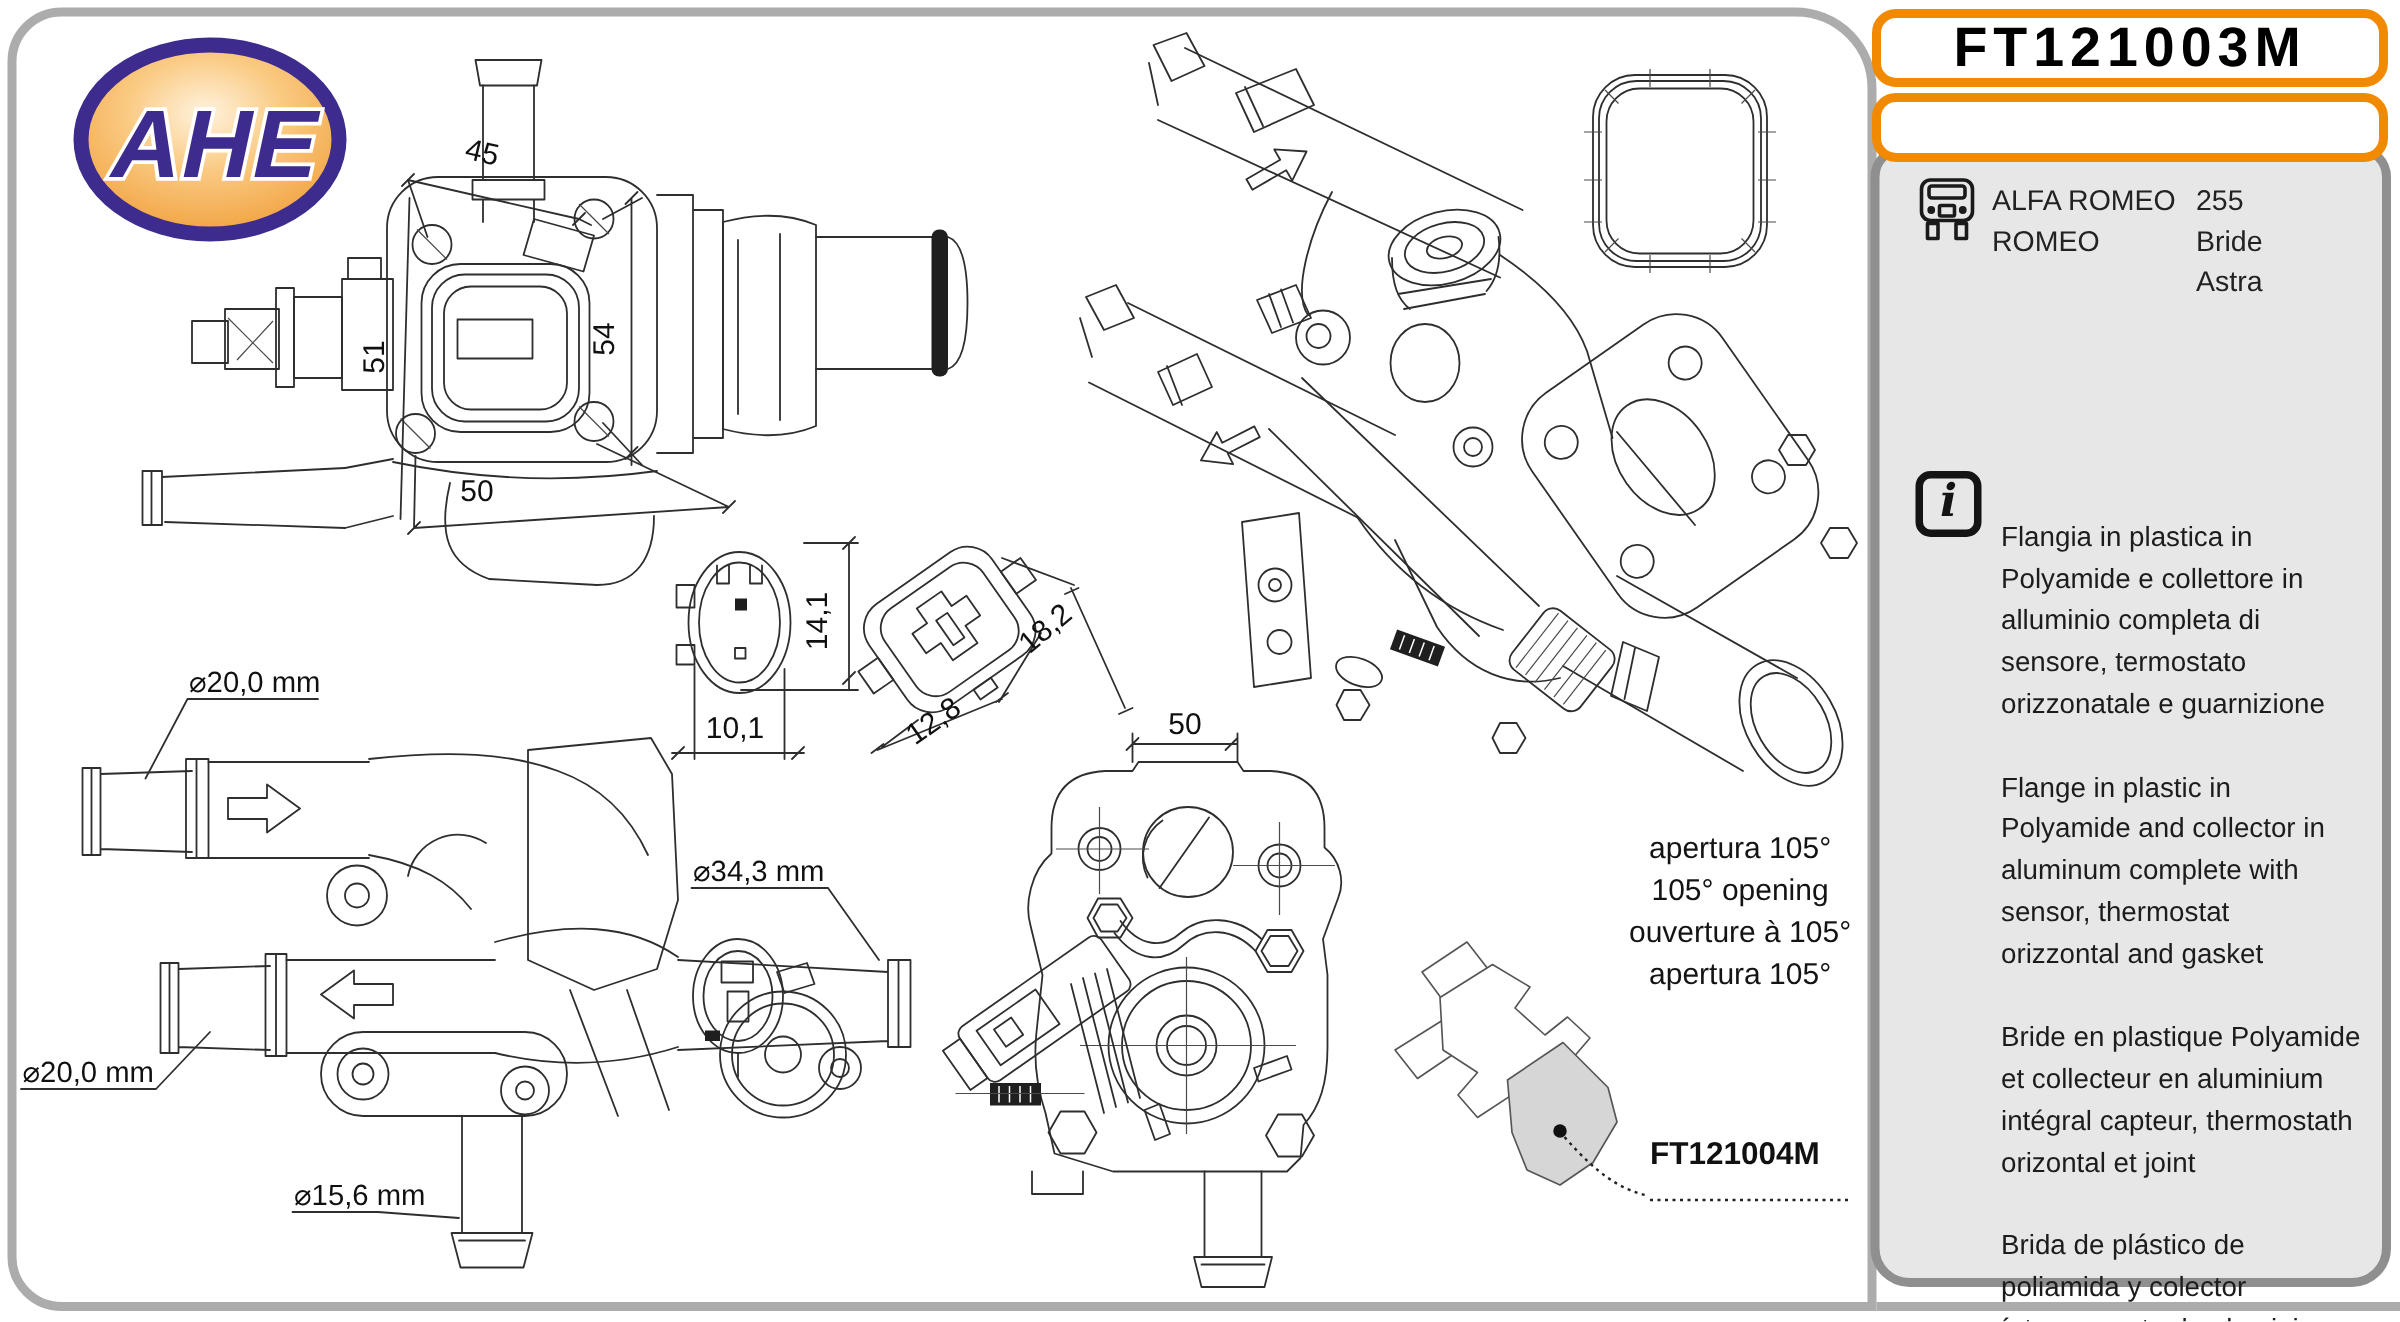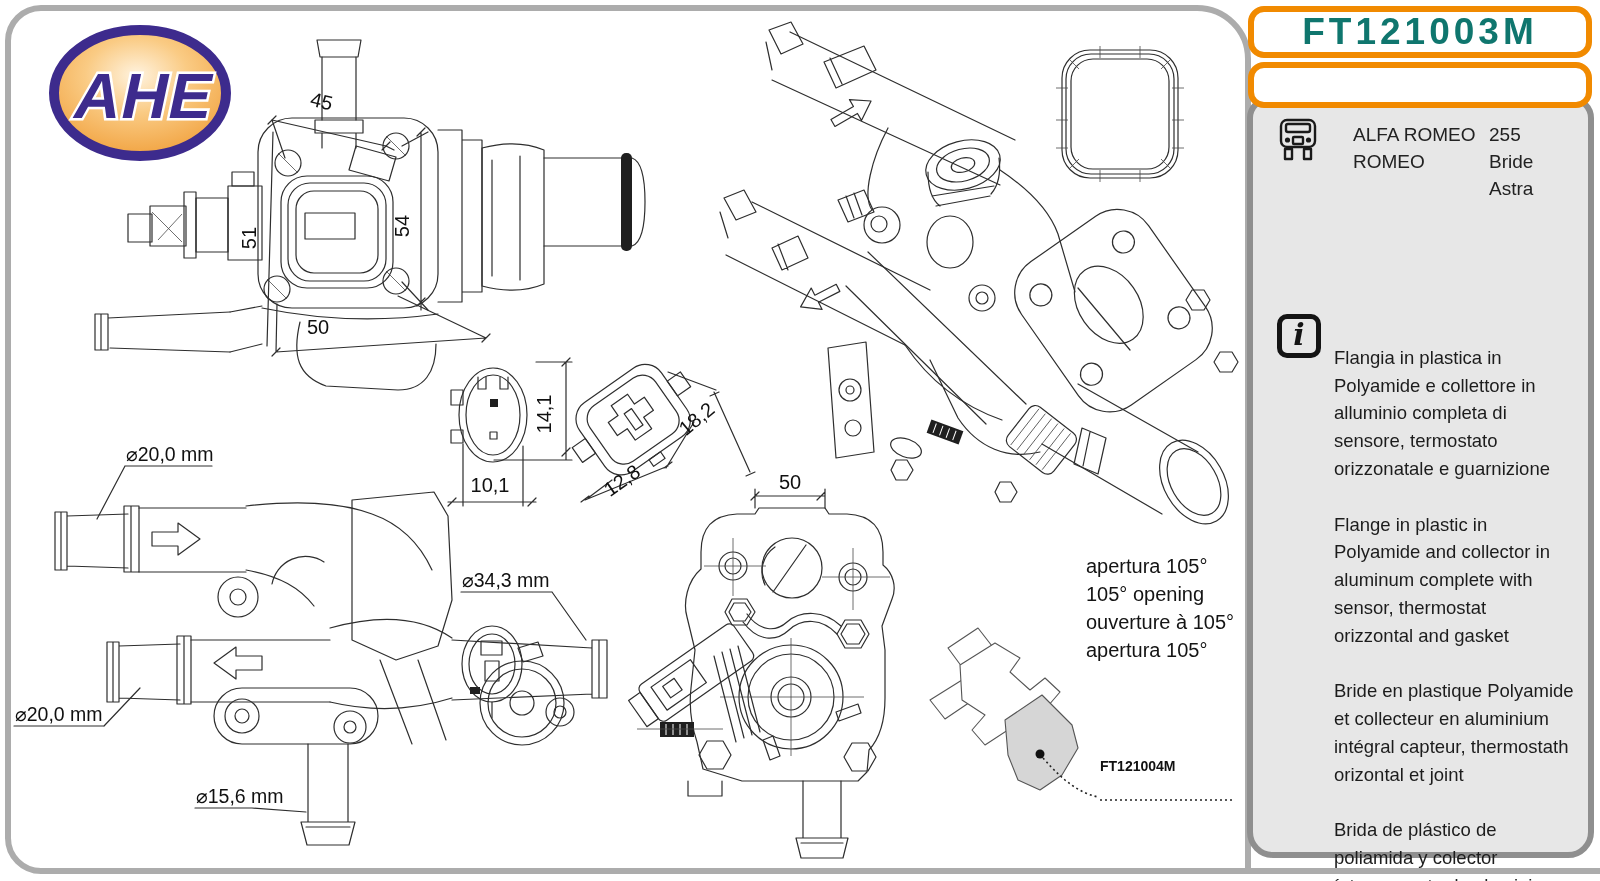--- a/index.html
+++ b/index.html
@@ -9,34 +9,34 @@
   #frame{left:5px;top:5px;width:1246px;height:869px;border:6px solid #ACACAC;
          border-radius:36px 54px 0 36px;box-sizing:border-box;}
   #bottom-strip{left:1251px;top:868px;width:349px;height:6px;background:#ACACAC;}
   
   #panel{left:1247px;top:96px;width:347px;height:762px;background:#E7E7E7;
          border:6px solid #8F8F8F;border-radius:22px 22px 26px 26px;box-sizing:border-box;z-index:1;}
   .obox{left:1248px;width:344px;background:#fff;border:6px solid #F18A00;border-radius:16px;
         box-sizing:border-box;display:flex;align-items:center;justify-content:center;z-index:2;}
   #obox1{top:6px;height:52px;}
   #obox2{top:62px;height:46px;}
-  #part-number{font-size:37px;font-weight:bold;letter-spacing:4px;color:#0f766e;}
+  #part-number{font-size:37px;font-weight:bold;letter-spacing:4px;color:#000000;}
   #apps{left:1328px;top:121px;z-index:3;font-size:19px;color:#222;line-height:27px;}
   .app-row{white-space:nowrap;}
-  .app-make{display:inline-block;width:136px;margin-left:25px;}
+  .app-make{display:inline-block;width:136px;}
   #truck{left:1277px;top:118px;z-index:3;}
   #info-icon{left:1277px;top:314px;width:44px;height:44px;border:5px solid #141414;border-radius:10px;
              box-sizing:border-box;display:flex;align-items:center;justify-content:center;
              font-family:"DejaVu Serif",serif;font-style:italic;font-weight:bold;font-size:30px;
              color:#141414;z-index:3;padding-bottom:4px;}
   #desc{left:1334px;top:316px;width:300px;font-size:18.5px;line-height:27.8px;color:#1c1c1c;
         white-space:pre-line;z-index:3;}
   #desc p{margin:0;}
-  #opening-note{left:1086px;top:552px;font-size:20px;line-height:28px;color:#141414;white-space:pre-line;z-index:3;}
-  #related-part{left:1100px;top:758px;font-size:14px;font-weight:bold;color:#111;z-index:3;}
+  #opening-note{left:1086px;top:552px;font-size:20px;line-height:28px;color:#141414;white-space:pre-line;z-index:3;text-align:center;}
+  #related-part{left:1100px;top:758px;font-size:21px;font-weight:bold;color:#111;z-index:3;}
   
   #art{left:0;top:0;z-index:2;}
   .ln{stroke:#2E2E2E;stroke-width:1.2;fill:none;stroke-linejoin:round;stroke-linecap:round;}
   .lnt{stroke:#4a4a4a;stroke-width:0.8;fill:none;}
   .fill-dark{fill:#1f1f1f;stroke:none;}
   .dim{font-family:"Liberation Sans",sans-serif;font-size:20px;fill:#101010;stroke:none;}
   .dim2{font-family:"Liberation Sans",sans-serif;font-size:19.5px;fill:#101010;stroke:none;}
   .sil{stroke:#555;stroke-width:1.1;fill:#fff;stroke-linejoin:round;}
   .sil-gray{stroke:#555;stroke-width:1.1;fill:#D6D6D6;stroke-linejoin:round;}
   .ti{stroke:#1a1a1a;stroke-width:2.4;fill:none;stroke-linejoin:round;stroke-linecap:round;}

